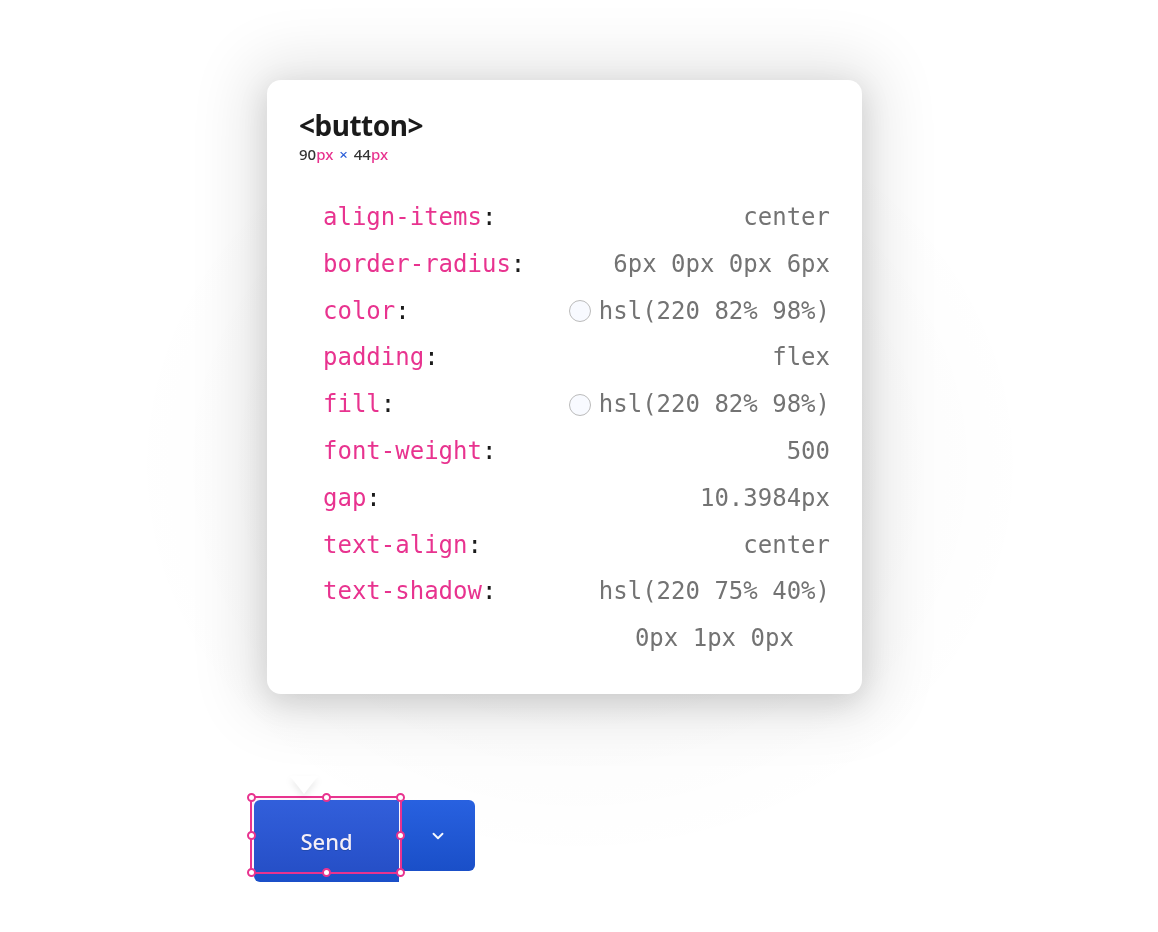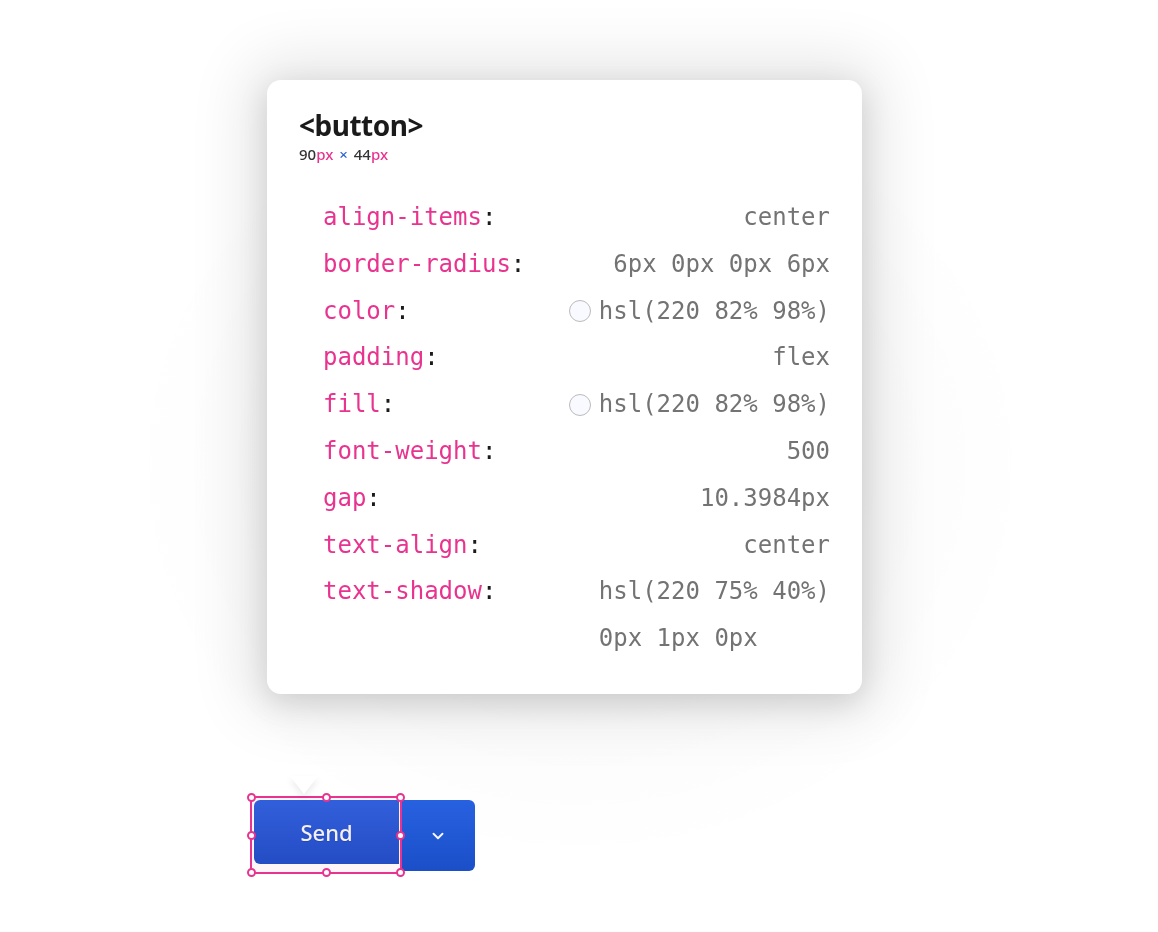--- a/index.html
+++ b/index.html
@@ -87,21 +87,21 @@
       color: #737373;
       text-align: right;
       display: flex;
       align-items: center;
       justify-content: flex-end;
       gap: 8px;
     }
     
     .prop-value.multiline {
       flex-direction: column;
-      align-items: flex-start;
+      align-items: center;
       gap: 0;
     }
     
     .swatch {
       width: 22px;
       height: 22px;
       border-radius: 50%;
       border: 1.5px solid #bbb;
       background: #f8faff;
       display: inline-block;
@@ -132,21 +132,21 @@
       background: linear-gradient(180deg, #2861e0 0%, #1a4fc8 100%);
       color: hsl(220, 82%, 98%);
       border: none;
       padding: 13px 26px;
       border-radius: 6px 0 0 6px;
       font-family: system-ui;
       font-weight: 500;
       font-size: 22px;
       text-shadow: 0 1px 0 hsl(220, 75%, 40%);
       cursor: pointer;
-      height: 64px;
+      height: 82px;
       width: 145px;
       display: flex;
       align-items: center;
       justify-content: center;
     }
     
     .dropdown-button {
       background: linear-gradient(180deg, #2861e0 0%, #1a4fc8 100%);
       border: none;
       border-radius: 0 6px 6px 0;

